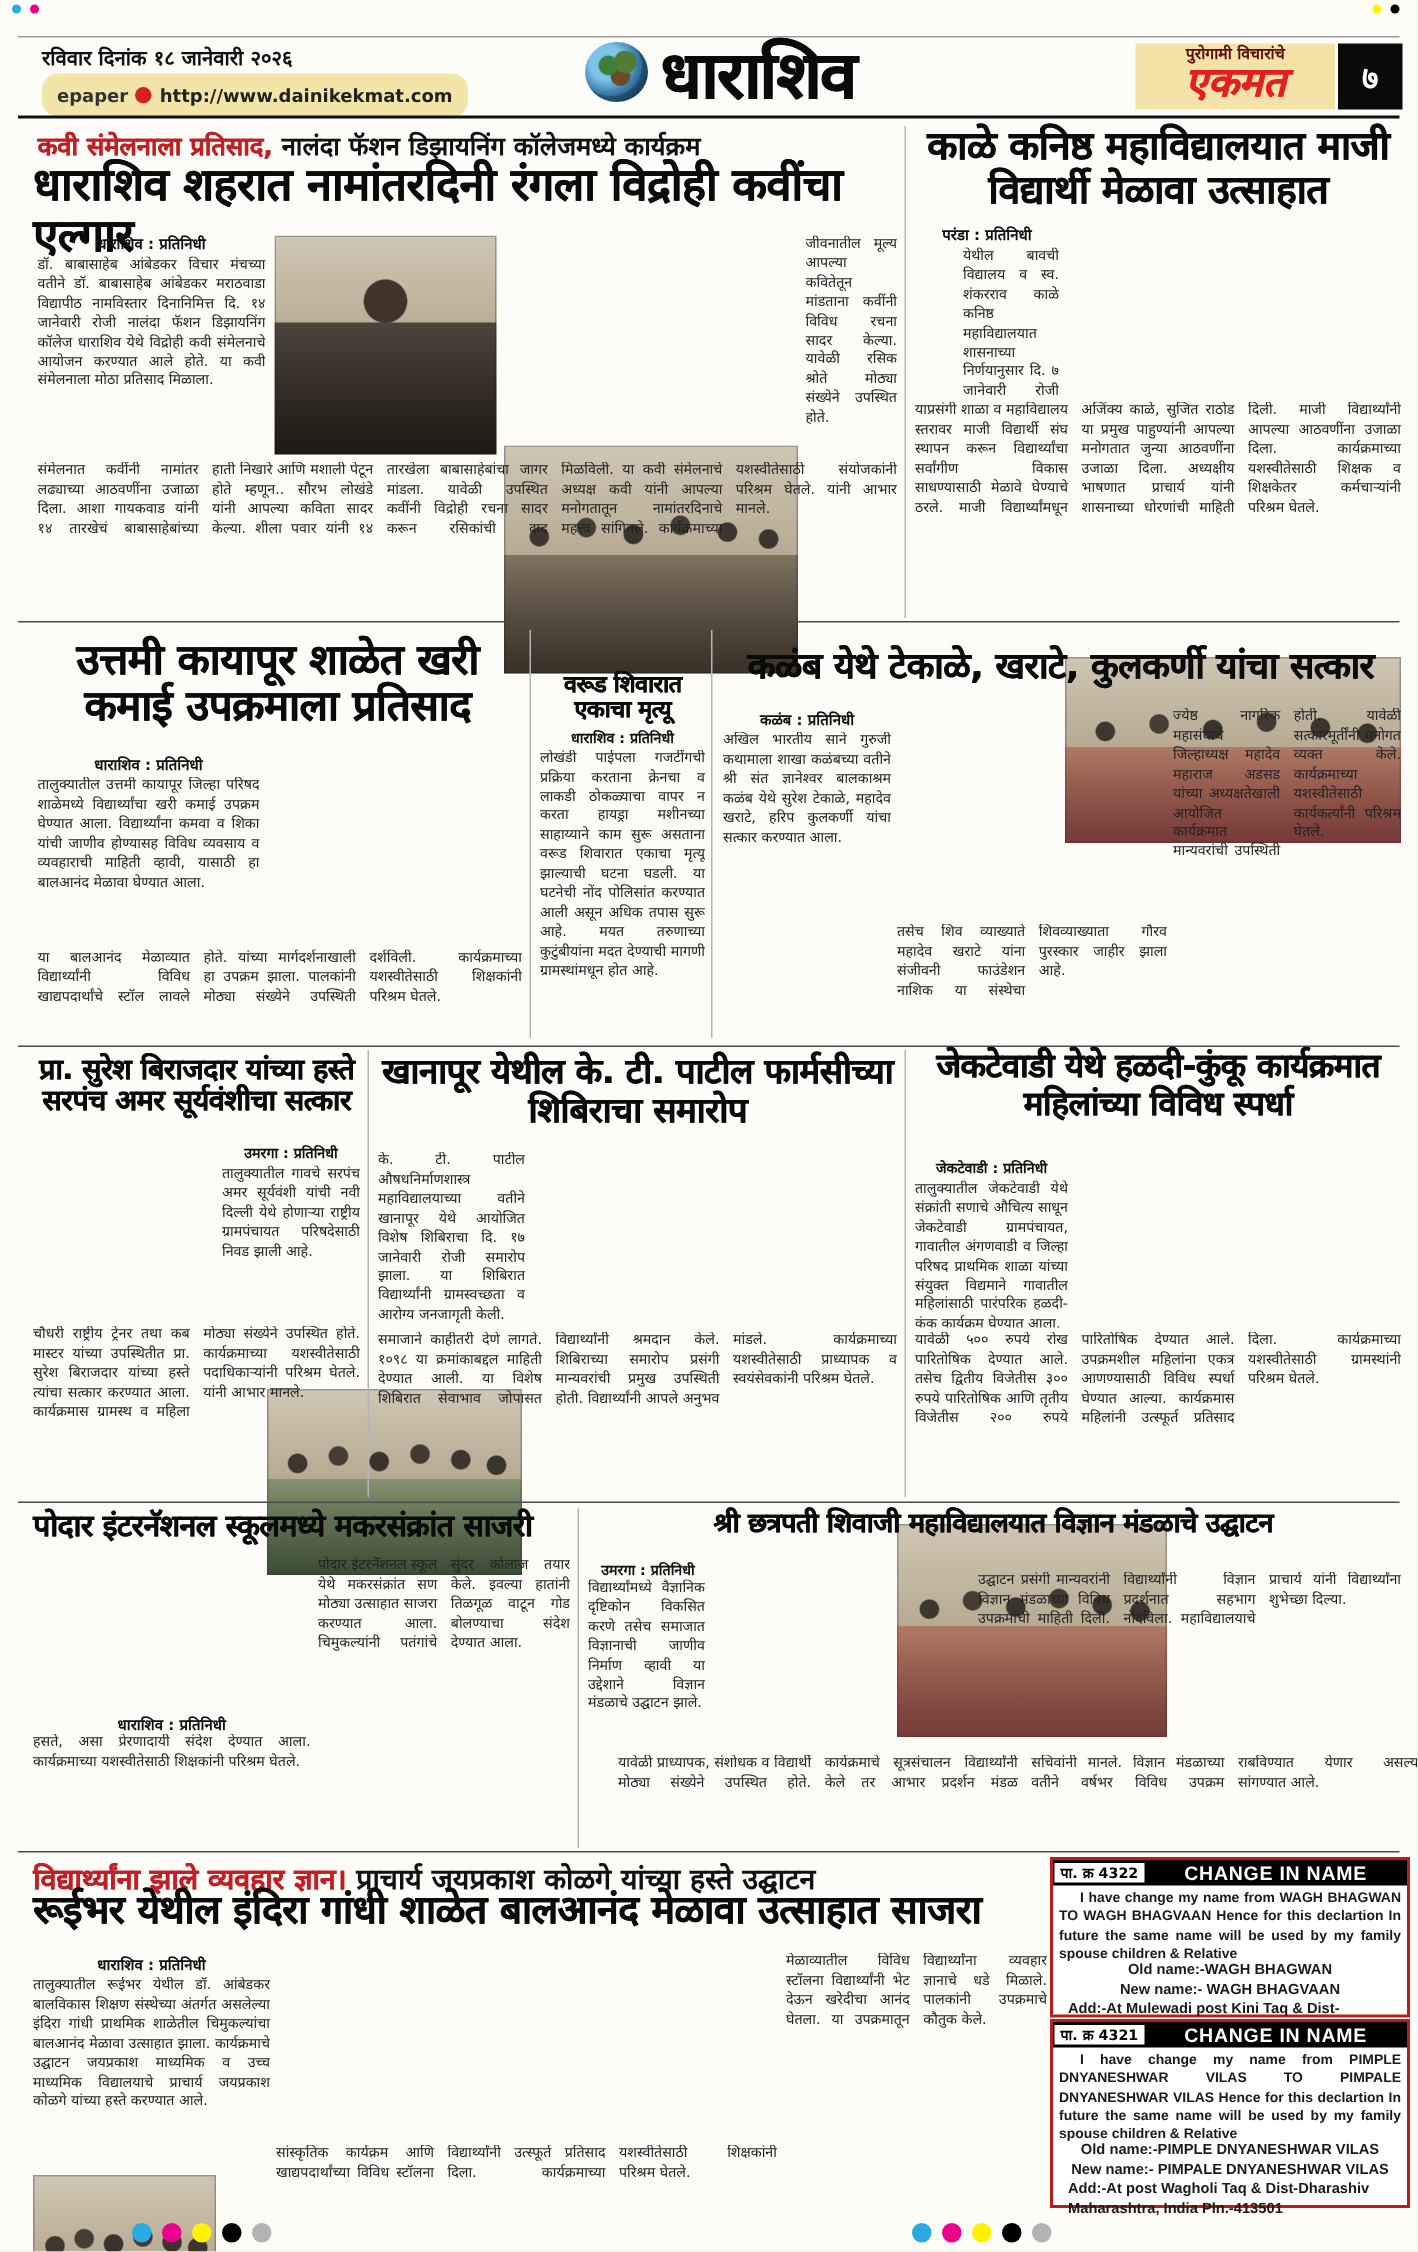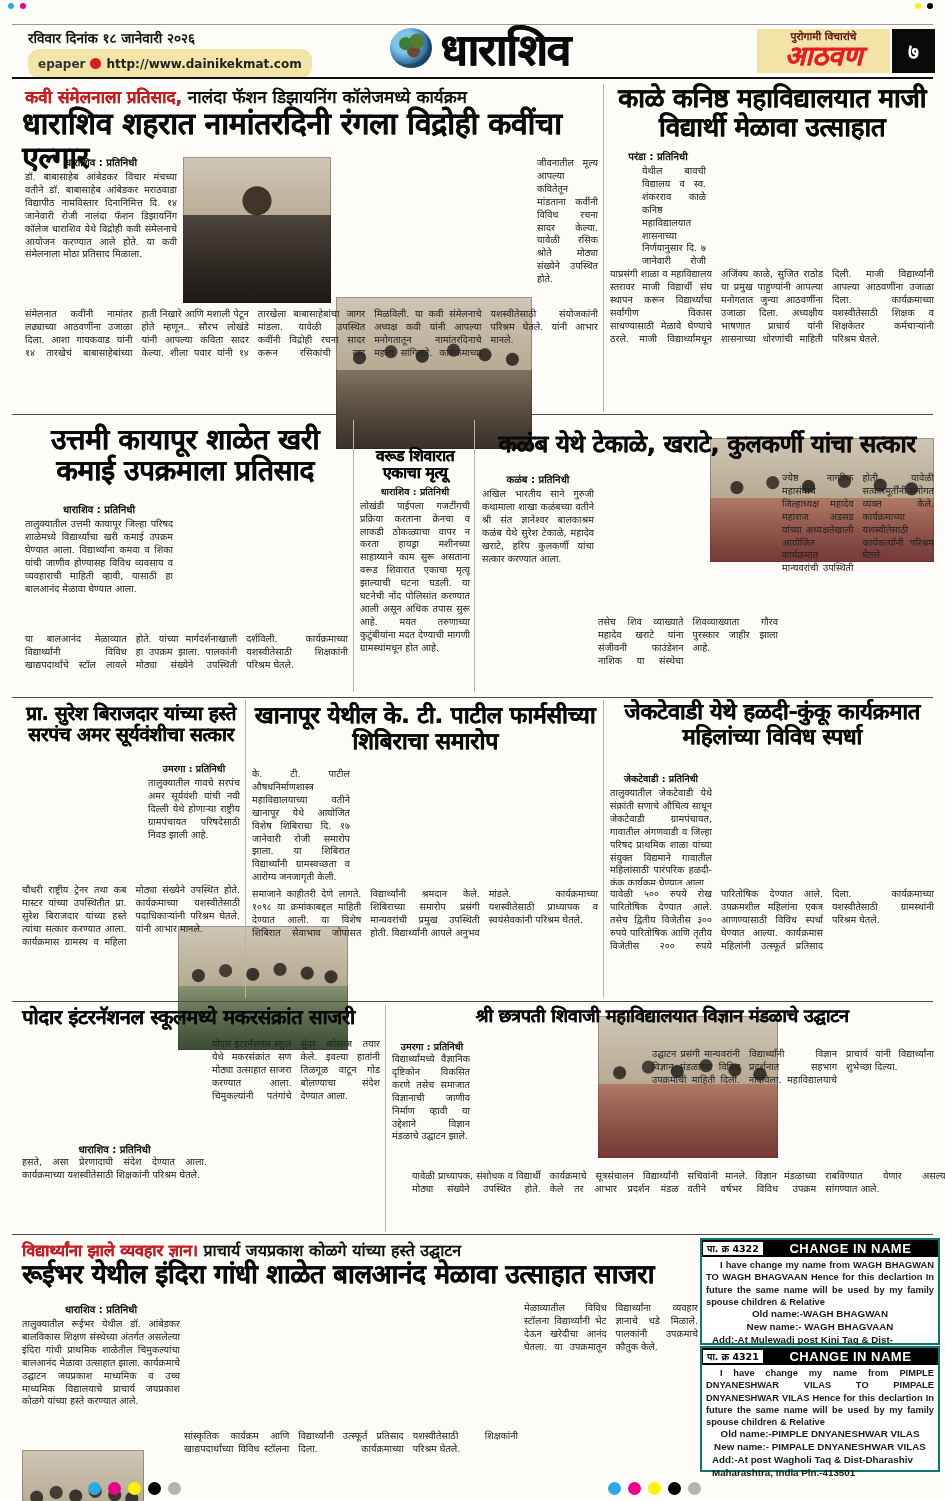--- a/index.html
+++ b/index.html
@@ -39,21 +39,21 @@
     radial-gradient(circle at 44% 39%, rgba(25,20,18,.8) 0 6px, transparent 7px),
     radial-gradient(circle at 60% 35%, rgba(35,28,24,.8) 0 6px, transparent 7px),
     radial-gradient(circle at 76% 38%, rgba(28,22,20,.8) 0 6px, transparent 7px),
     radial-gradient(circle at 90% 41%, rgba(28,22,20,.8) 0 6px, transparent 7px);}
   .photo::after{content:"";position:absolute;left:0;right:0;bottom:0;height:52%;background:linear-gradient(180deg,rgba(70,58,46,.5),rgba(38,30,24,.82));}
   .photo--portrait::before{background:radial-gradient(circle at 50% 30%, rgba(50,38,30,.9) 0 14px, transparent 15px);}
   .photo--portrait::after{height:60%;background:linear-gradient(180deg,rgba(40,34,30,.75),rgba(20,16,14,.92));}
   .photo--warm::after{background:linear-gradient(180deg,rgba(168,62,44,.45),rgba(110,34,40,.75));}
   .photo--green::after{background:linear-gradient(180deg,rgba(60,110,60,.4),rgba(30,60,35,.75));}
   
-  .notice{position:absolute;border:2px solid #0f766e;background:#fff;}
+  .notice{position:absolute;border:2px solid #b91c1c;background:#fff;}
   .notice-head{display:flex;align-items:center;background:#000;color:#fff;height:17px;}
   .notice-code{background:#fff;color:#000;font-weight:bold;font-size:9.5px;padding:0 4px;margin-left:1px;white-space:nowrap;}
   .notice-title{flex:1;text-align:center;font-size:13px;font-weight:800;letter-spacing:.5px;font-family:"Liberation Sans",sans-serif;}
   .notice-body{font-size:9.3px;font-weight:600;line-height:1.32;text-align:justify;padding:2px 4px 0 4px;text-indent:14px;font-family:"Liberation Sans",sans-serif;}
   .notice-line{font-size:9.8px;font-weight:800;text-align:center;line-height:1.32;font-family:"Liberation Sans",sans-serif;}
   .notice-addr{font-size:9.8px;font-weight:800;text-align:left;padding:0 10px;line-height:1.3;font-family:"Liberation Sans",sans-serif;}
   
   .dot{width:13px;height:13px;border-radius:50%;display:inline-block;margin-right:7px;}
   .dot-c{background:#29abe2;} .dot-m{background:#ec008c;} .dot-y{background:#fff200;} .dot-k{background:#000;} .dot-g{background:#b3b3b3;}
   .mini-dot{width:6px;height:6px;border-radius:50%;display:inline-block;margin-right:3px;}
@@ -74,21 +74,21 @@
     <span class="epaper-label">epaper</span>
     <span class="epaper-icon"></span>
     <span class="epaper-url">http://www.dainikekmat.com</span>
   </div>
   <div class="abs masthead-wrap" style="left:330px;top:22px;width:300px;height:52px;">
     <span class="globe"></span>
     <span class="masthead-title">धाराशिव</span>
   </div>
   <div class="abs brand-box" style="left:757px;top:29px;width:133px;height:44px;">
     <span class="brand-top">पुरोगामी विचारांचे</span>
-    <span class="brand-name">आठवण</span>
+    <span class="brand-name">एकमत</span>
   </div>
   <div class="abs pageno-box" style="left:892px;top:29px;width:43px;height:44px;">७</div>
   <div class="abs hrule" style="top:77px;height:2px;background:#111;"></div>
 
   <div class="abs" style="left:25px;top:85px;width:573px;font-size:17px;">
     <span class="kicker-red">कवी संमेलनाला प्रतिसाद,</span><span class="kicker-black"> नालंदा फॅशन डिझायनिंग कॉलेजमध्ये कार्यक्रम</span>
   </div>
   <div class="abs hl" style="left:22px;top:107px;width:578px;font-size:30px;">धाराशिव शहरात नामांतरदिनी रंगला विद्रोही कवींचा एल्गार</div>
   <div class="abs" style="left:25px;top:155px;width:152px;height:150px;">
     <div class="byline">धाराशिव : प्रतिनिधी</div>
@@ -167,21 +167,21 @@
 
   <div class="abs vrule" style="left:385px;top:1005px;height:227px;"></div>
   <div class="abs hl hl-center" style="left:390px;top:1006px;width:544px;font-size:18px;">श्री छत्रपती शिवाजी महाविद्यालयात विज्ञान मंडळाचे उद्घाटन</div>
   <div class="abs byline" style="left:392px;top:1040px;width:80px;font-size:9.5px;">उमरगा : प्रतिनिधी</div>
   <div class="abs body-text" style="left:392px;top:1053px;width:78px;height:112px;">विद्यार्थ्यांमध्ये वैज्ञानिक दृष्टिकोन विकसित करणे तसेच समाजात विज्ञानाची जाणीव निर्माण व्हावी या उद्देशाने विज्ञान मंडळाचे उद्घाटन झाले.</div>
 
   <div class="abs body-text cols-3" style="left:652px;top:1048px;width:282px;height:117px;">उद्घाटन प्रसंगी मान्यवरांनी विज्ञान मंडळाच्या विविध उपक्रमांची माहिती दिली. विद्यार्थ्यांनी विज्ञान प्रदर्शनात सहभाग नोंदविला. महाविद्यालयाचे प्राचार्य यांनी विद्यार्थ्यांना शुभेच्छा दिल्या.</div>
   <div class="abs body-text cols-4" style="left:392px;top:1170px;width:542px;height:62px;">यावेळी प्राध्यापक, संशोधक व विद्यार्थी मोठ्या संख्येने उपस्थित होते. कार्यक्रमाचे सूत्रसंचालन विद्यार्थ्यांनी केले तर आभार प्रदर्शन मंडळ सचिवांनी मानले. विज्ञान मंडळाच्या वतीने वर्षभर विविध उपक्रम राबविण्यात येणार असल्याचे सांगण्यात आले.</div>
   <div class="abs hrule" style="top:1234px;"></div>
 
-  <div class="abs" style="left:22px;top:1239px;width:676px;font-size:16px;">
+  <div class="abs" style="left:22px;top:1239px;width:676px;font-size:19px;">
     <span class="kicker-red">विद्यार्थ्यांना झाले व्यवहार ज्ञान।</span><span class="kicker-black"> प्राचार्य जयप्रकाश कोळगे यांच्या हस्ते उद्घाटन</span>
   </div>
   <div class="abs hl" style="left:22px;top:1260px;width:676px;font-size:26px;">रूईभर येथील इंदिरा गांधी शाळेत बालआनंद मेळावा उत्साहात साजरा</div>
   <div class="abs" style="left:22px;top:1302px;width:158px;height:172px;">
     <div class="byline">धाराशिव : प्रतिनिधी</div>
     <div class="body-text" style="height:158px;">तालुक्यातील रूईभर येथील डॉ. आंबेडकर बालविकास शिक्षण संस्थेच्या अंतर्गत असलेल्या इंदिरा गांधी प्राथमिक शाळेतील चिमुकल्यांचा बालआनंद मेळावा उत्साहात झाला. कार्यक्रमाचे उद्घाटन जयप्रकाश माध्यमिक व उच्च माध्यमिक विद्यालयाचे प्राचार्य जयप्रकाश कोळगे यांच्या हस्ते करण्यात आले.</div>
   </div>
 
   <div class="abs body-text cols-3" style="left:184px;top:1430px;width:334px;height:44px;">सांस्कृतिक कार्यक्रम आणि खाद्यपदार्थांच्या विविध स्टॉलना विद्यार्थ्यांनी उत्स्फूर्त प्रतिसाद दिला. कार्यक्रमाच्या यशस्वीतेसाठी शिक्षकांनी परिश्रम घेतले.</div>
   <div class="abs body-text cols-2" style="left:524px;top:1302px;width:174px;height:172px;">मेळाव्यातील विविध स्टॉलना विद्यार्थ्यांनी भेट देऊन खरेदीचा आनंद घेतला. या उपक्रमातून विद्यार्थ्यांना व्यवहार ज्ञानाचे धडे मिळाले. पालकांनी उपक्रमाचे कौतुक केले.</div>

